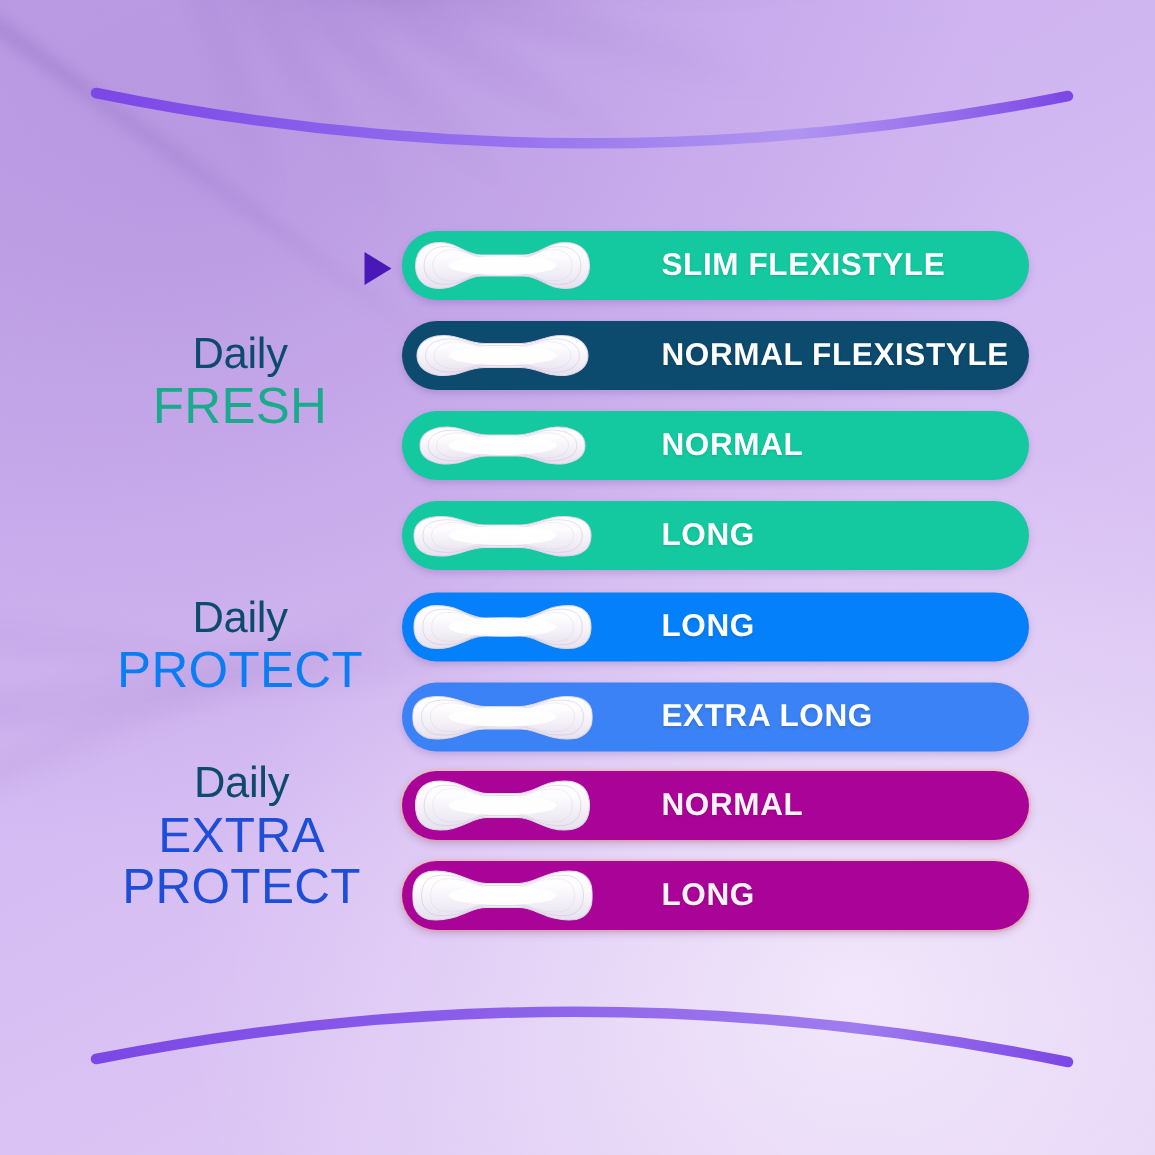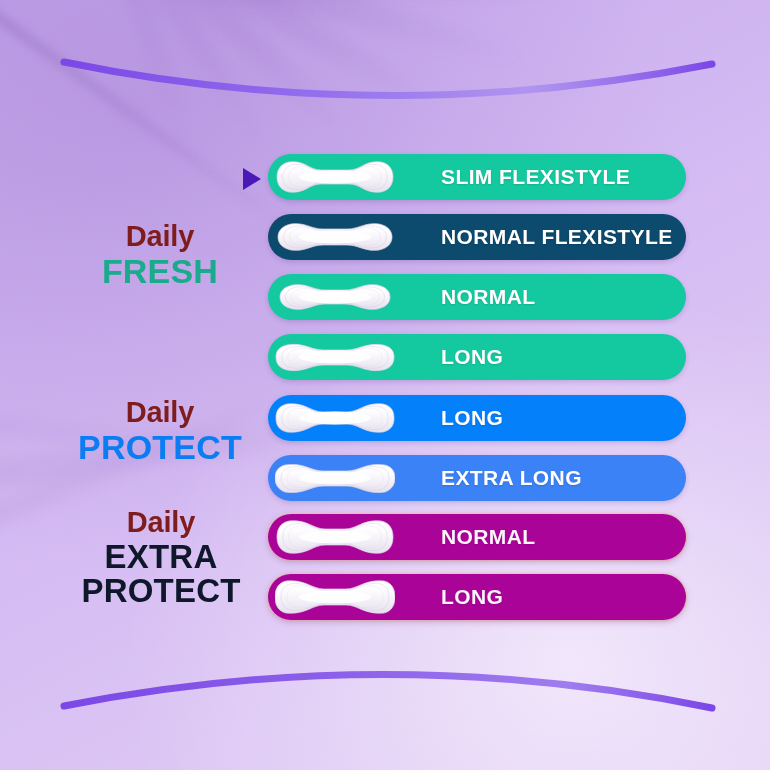--- a/index.html
+++ b/index.html
@@ -79,29 +79,29 @@
   
   .grp{
     position:absolute;
     text-align:center;
     line-height:1.0;
     white-space:nowrap;
   }
   .grp .daily{
     display:block;
     font-size:29px;
-    font-weight:bold;
-    color:#7f1d1d;
+    font-weight:normal;
+    color:#0c4a6e;
     letter-spacing:-0.2px;
     margin-bottom:3px;
   }
   .grp .name{
     display:block;
     font-size:34px;
-    font-weight:bold;
+    font-weight:normal;
     letter-spacing:0.2px;
   }
   .grp .name.l2{ font-size:33px; line-height:1.02; }
   .grp .name span{ display:block; }
 
   
   #marker{
     position:absolute;
     left:243px; top:168px;
     width:0; height:0;
@@ -172,21 +172,21 @@
     <span class="name" style="color:#1aab8c;">FRESH</span>
   </div>
 
   <div class="grp" style="left:60px; top:398px; width:200px;">
     <span class="daily">Daily</span>
     <span class="name" style="color:#0b7df2;">PROTECT</span>
   </div>
 
   <div class="grp" style="left:58px; top:508px; width:206px;">
     <span class="daily">Daily</span>
-    <span class="name l2" style="color:#0f172a;">
+    <span class="name l2" style="color:#1d4ed8;">
       <span>EXTRA</span>
       <span>PROTECT</span>
     </span>
   </div>
 
   <div id="rows-host">
       <div class="row green" style="top: 154px; background: rgb(20, 201, 160);">
         <span class="pad-wrap">
   <svg width="120" height="38" viewBox="0 0 120 38">
     <defs>

